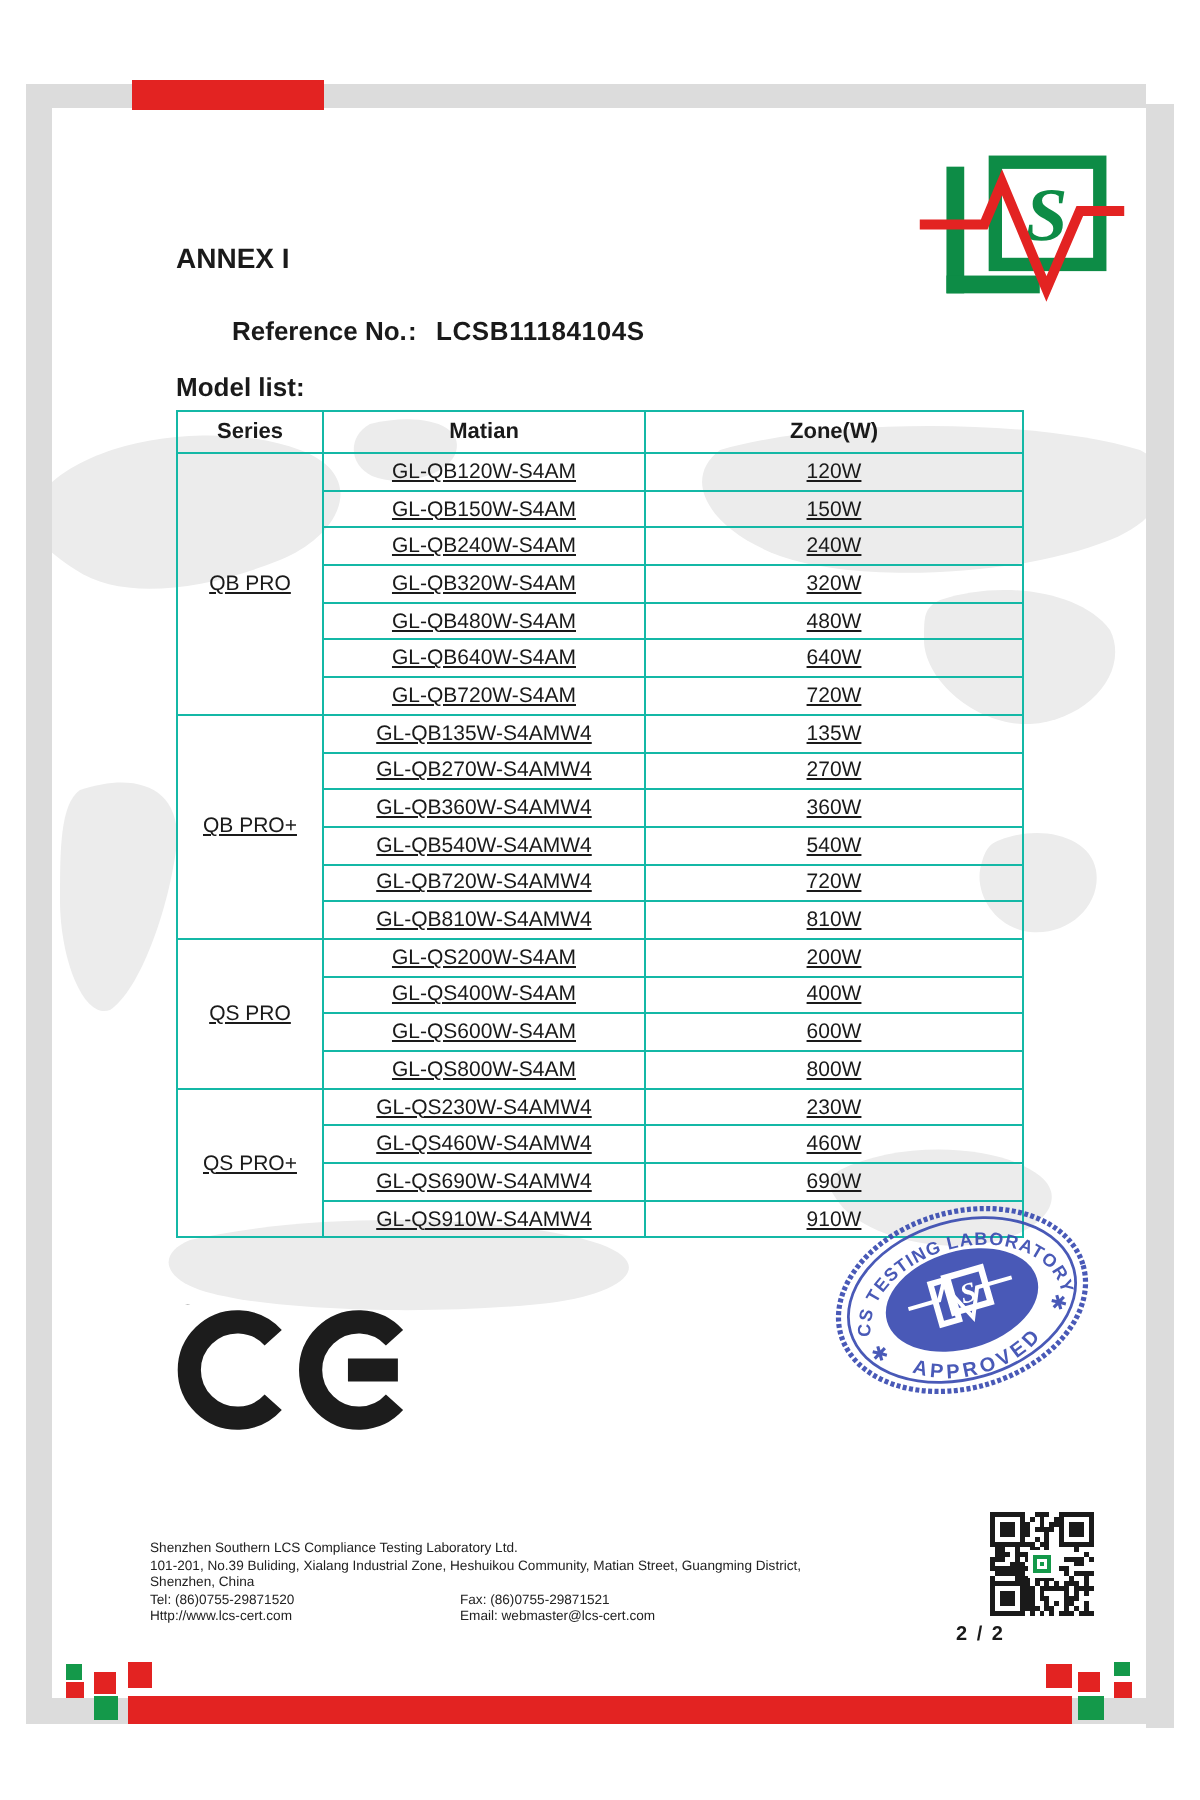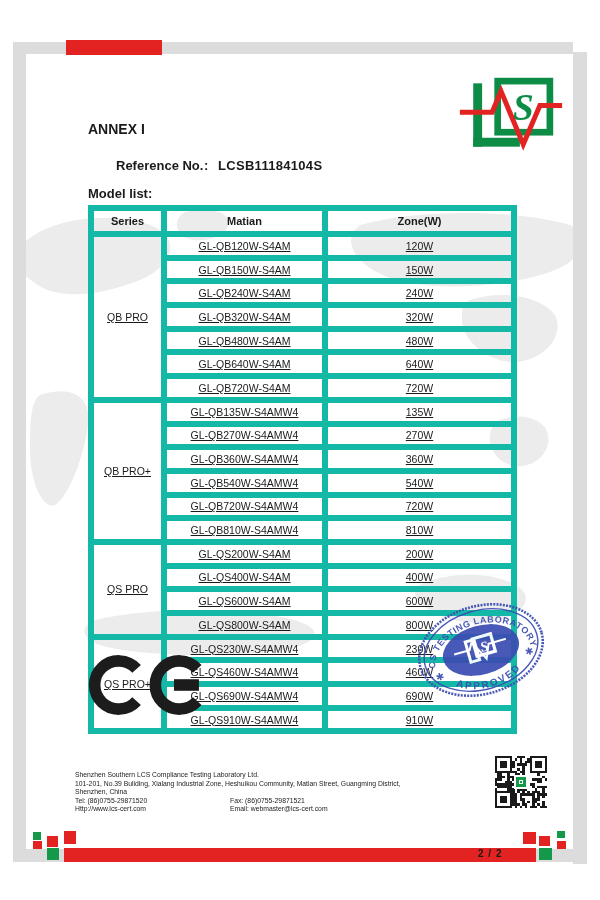--- a/index.html
+++ b/index.html
@@ -12,36 +12,36 @@
   
   .map{position:absolute;left:0;top:0;z-index:0;}
   
   .h-annex{position:absolute;left:88px;top:121px;font-size:14px;font-weight:bold;z-index:4;}
   .h-ref{position:absolute;left:88px;top:158px;font-size:13px;font-weight:bold;z-index:4;width:340px;margin-left:28px;}
   .h-ref .colon{position:absolute;left:88px;}
   .h-ref .refval{position:absolute;left:102px;letter-spacing:.3px;}
   .h-modellist{position:absolute;left:88px;top:186px;font-size:13px;font-weight:bold;z-index:4;}
   
   .model-table{position:absolute;left:88px;top:205px;z-index:4;border-collapse:collapse;table-layout:fixed;}
-  .model-table th,.model-table td{border:6px solid #14b8a6;text-align:center;vertical-align:middle;
+  .model-table th,.model-table td{border:1px solid #14b8a6;text-align:center;vertical-align:middle;
       padding:0;font-size:10.5px;background:transparent;}
   .model-table th{height:20px;font-weight:bold;font-size:11px;}
   .model-table td{height:17.7px;text-decoration:underline;}
   .col-series{width:73px;} .col-model{width:161px;} .col-power{width:189px;}
   
   .ce{position:absolute;left:88px;top:652px;z-index:4;}
   .sr{position:absolute;width:1px;height:1px;overflow:hidden;clip:rect(0 0 0 0);}
   
   .stamp{position:absolute;left:406px;top:596px;width:150px;height:108px;z-index:5;
          transform:rotate(-16deg);opacity:.92;}
   
   .lcs-logo{position:absolute;left:452px;top:60px;z-index:4;}
   
   .qr{position:absolute;left:495px;top:756px;z-index:4;}
-  .pagenum{position:absolute;left:478px;top:812px;z-index:4;font-size:10px;font-weight:bold;letter-spacing:1px;margin-top:36px;}
+  .pagenum{position:absolute;left:478px;top:812px;z-index:4;font-size:10px;font-weight:bold;letter-spacing:1px;}
   
   .footer{position:absolute;left:75px;top:771px;width:420px;z-index:4;font-size:6.8px;line-height:8.6px;color:#222;}
   .footer .row{position:relative;}
   .footer .c2{position:absolute;left:155px;top:0;}
 </style>
 </head>
 <body>
 
 <div class="page">
 

